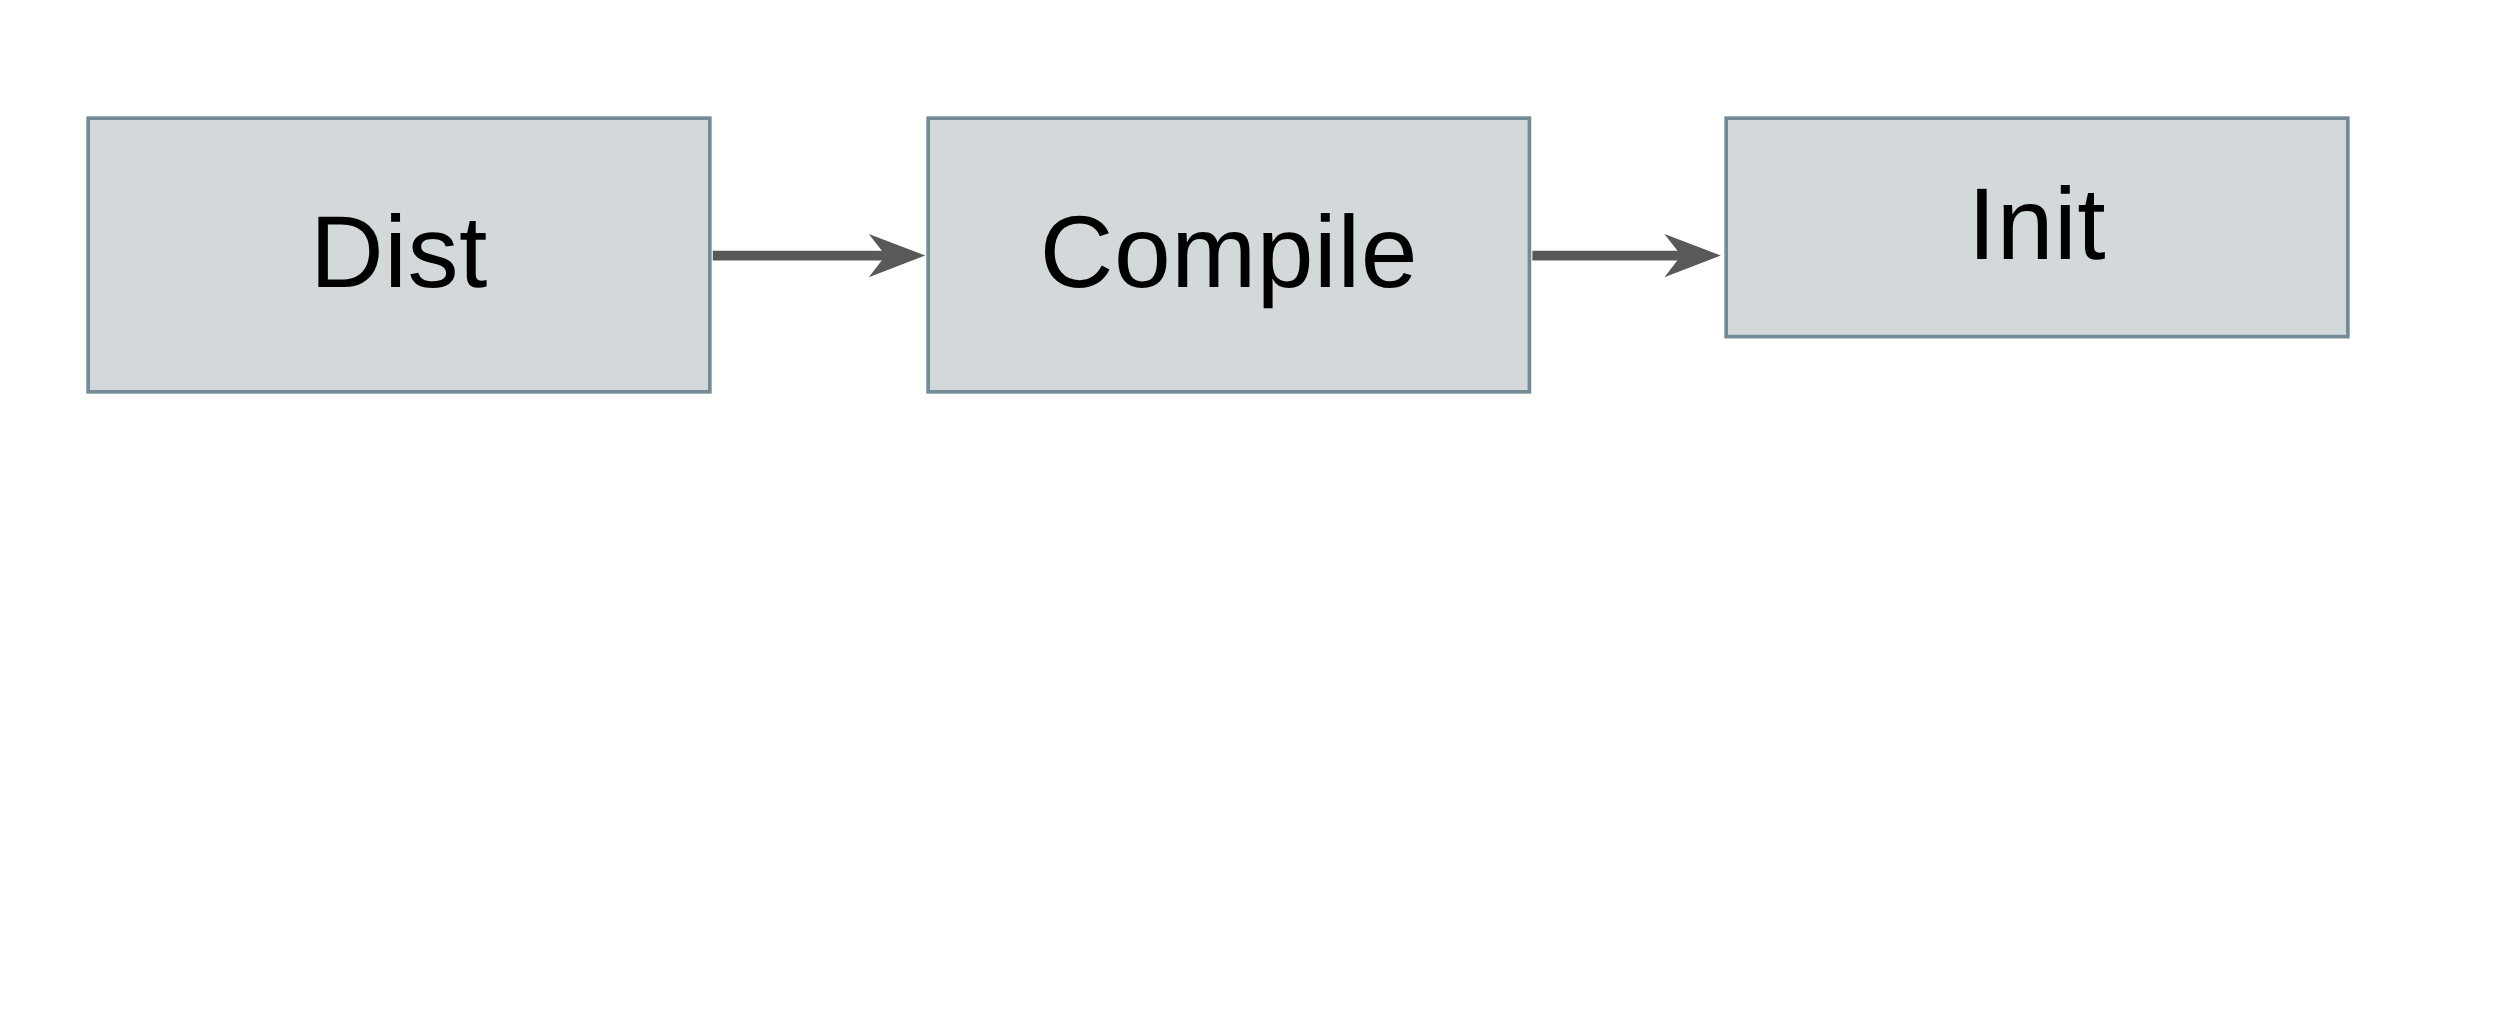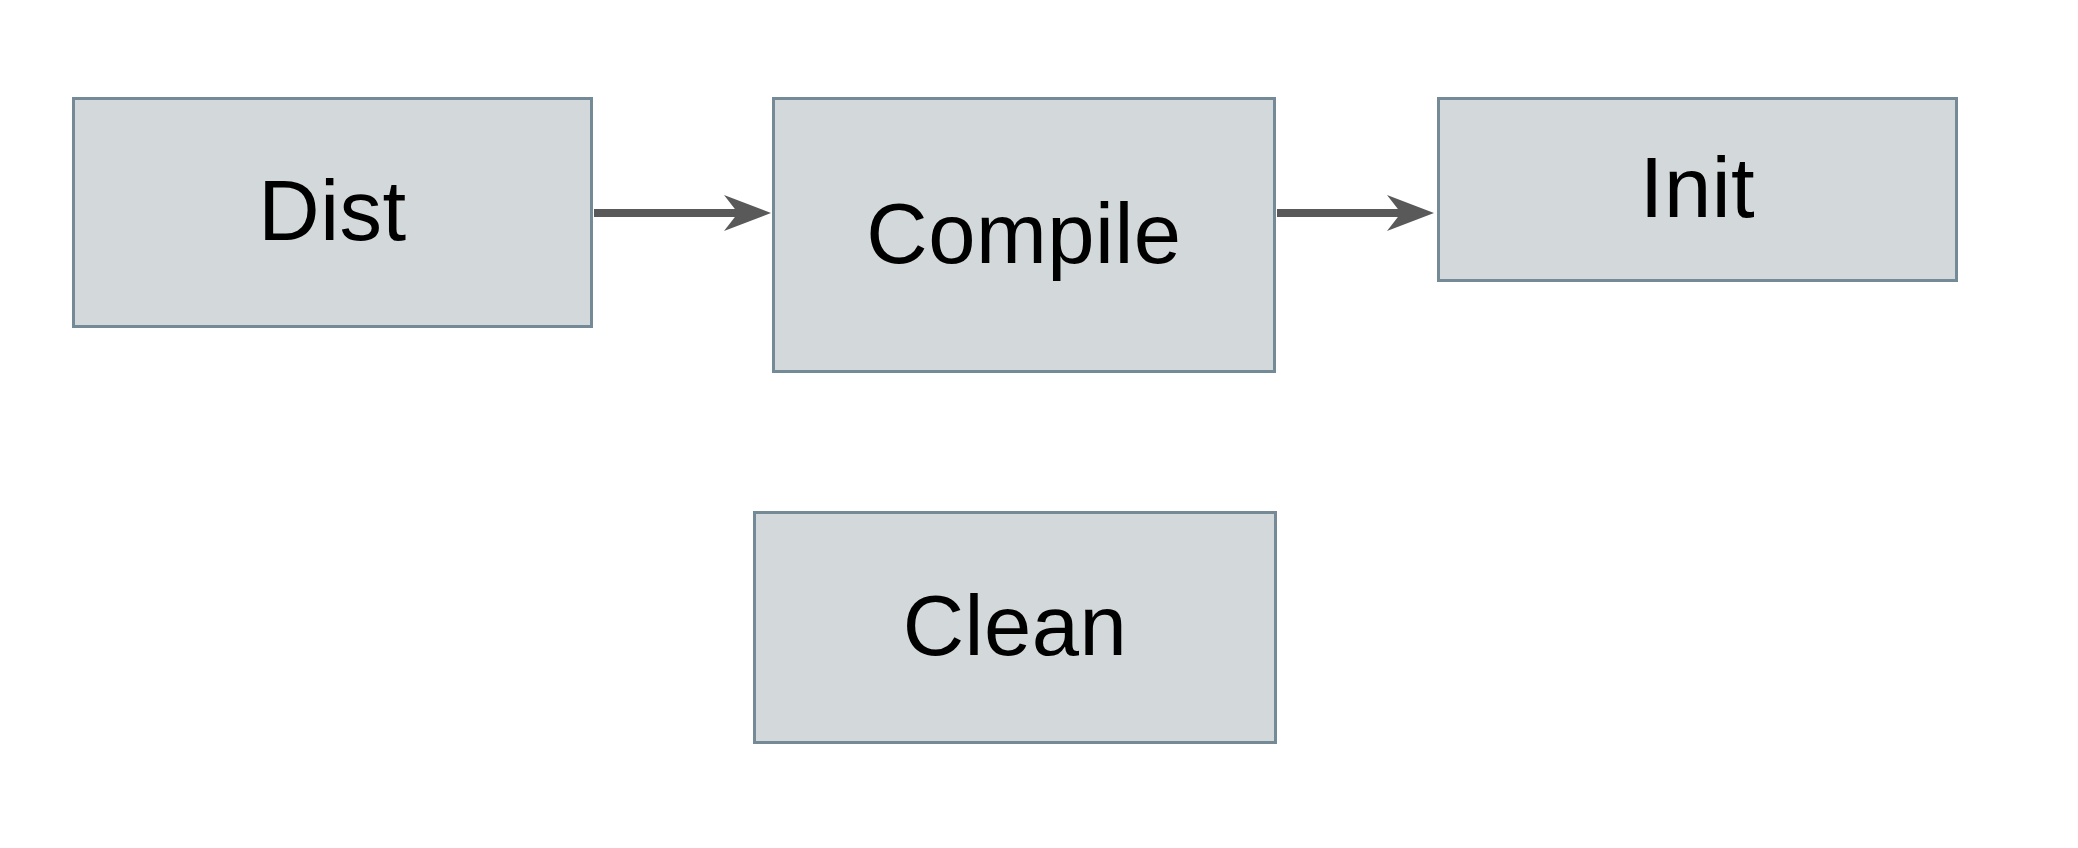--- a/index.html
+++ b/index.html
@@ -34,21 +34,21 @@
   }
   .node-label {
     font-size: 85px;
     line-height: 1;
     color: #000000;
     letter-spacing: 0.5px;
     white-space: nowrap;
     transform: translateY(-2px);
   }
   .node-dist    { left: 72px;   top: 97px;  width: 521px; height: 231px; }
-  .node-compile { left: 772px;  top: 97px;  width: 504px; height: 276px; }
+  .node-compile { left: 772px;  top: 97px;  width: 504px; height: 231px; }
   .node-init    { left: 1437px; top: 97px;  width: 521px; height: 185px; }
   .node-clean   { left: 753px;  top: 511px; width: 524px; height: 233px; }
 </style>
 </head>
 <body>
 
 <div class="canvas">
 
   <svg class="edges" viewBox="0 0 2078 848" xmlns="http://www.w3.org/2000/svg" aria-hidden="true">
 
@@ -68,17 +68,14 @@
   </div>
 
   <div class="node node-compile">
     <span class="node-label">Compile</span>
   </div>
 
   <div class="node node-init">
     <span class="node-label">Init</span>
   </div>
 
-  <div class="node node-clean">
-    <span class="node-label">Clean</span>
-  </div>
 
 </div>
 
 </body></html>

